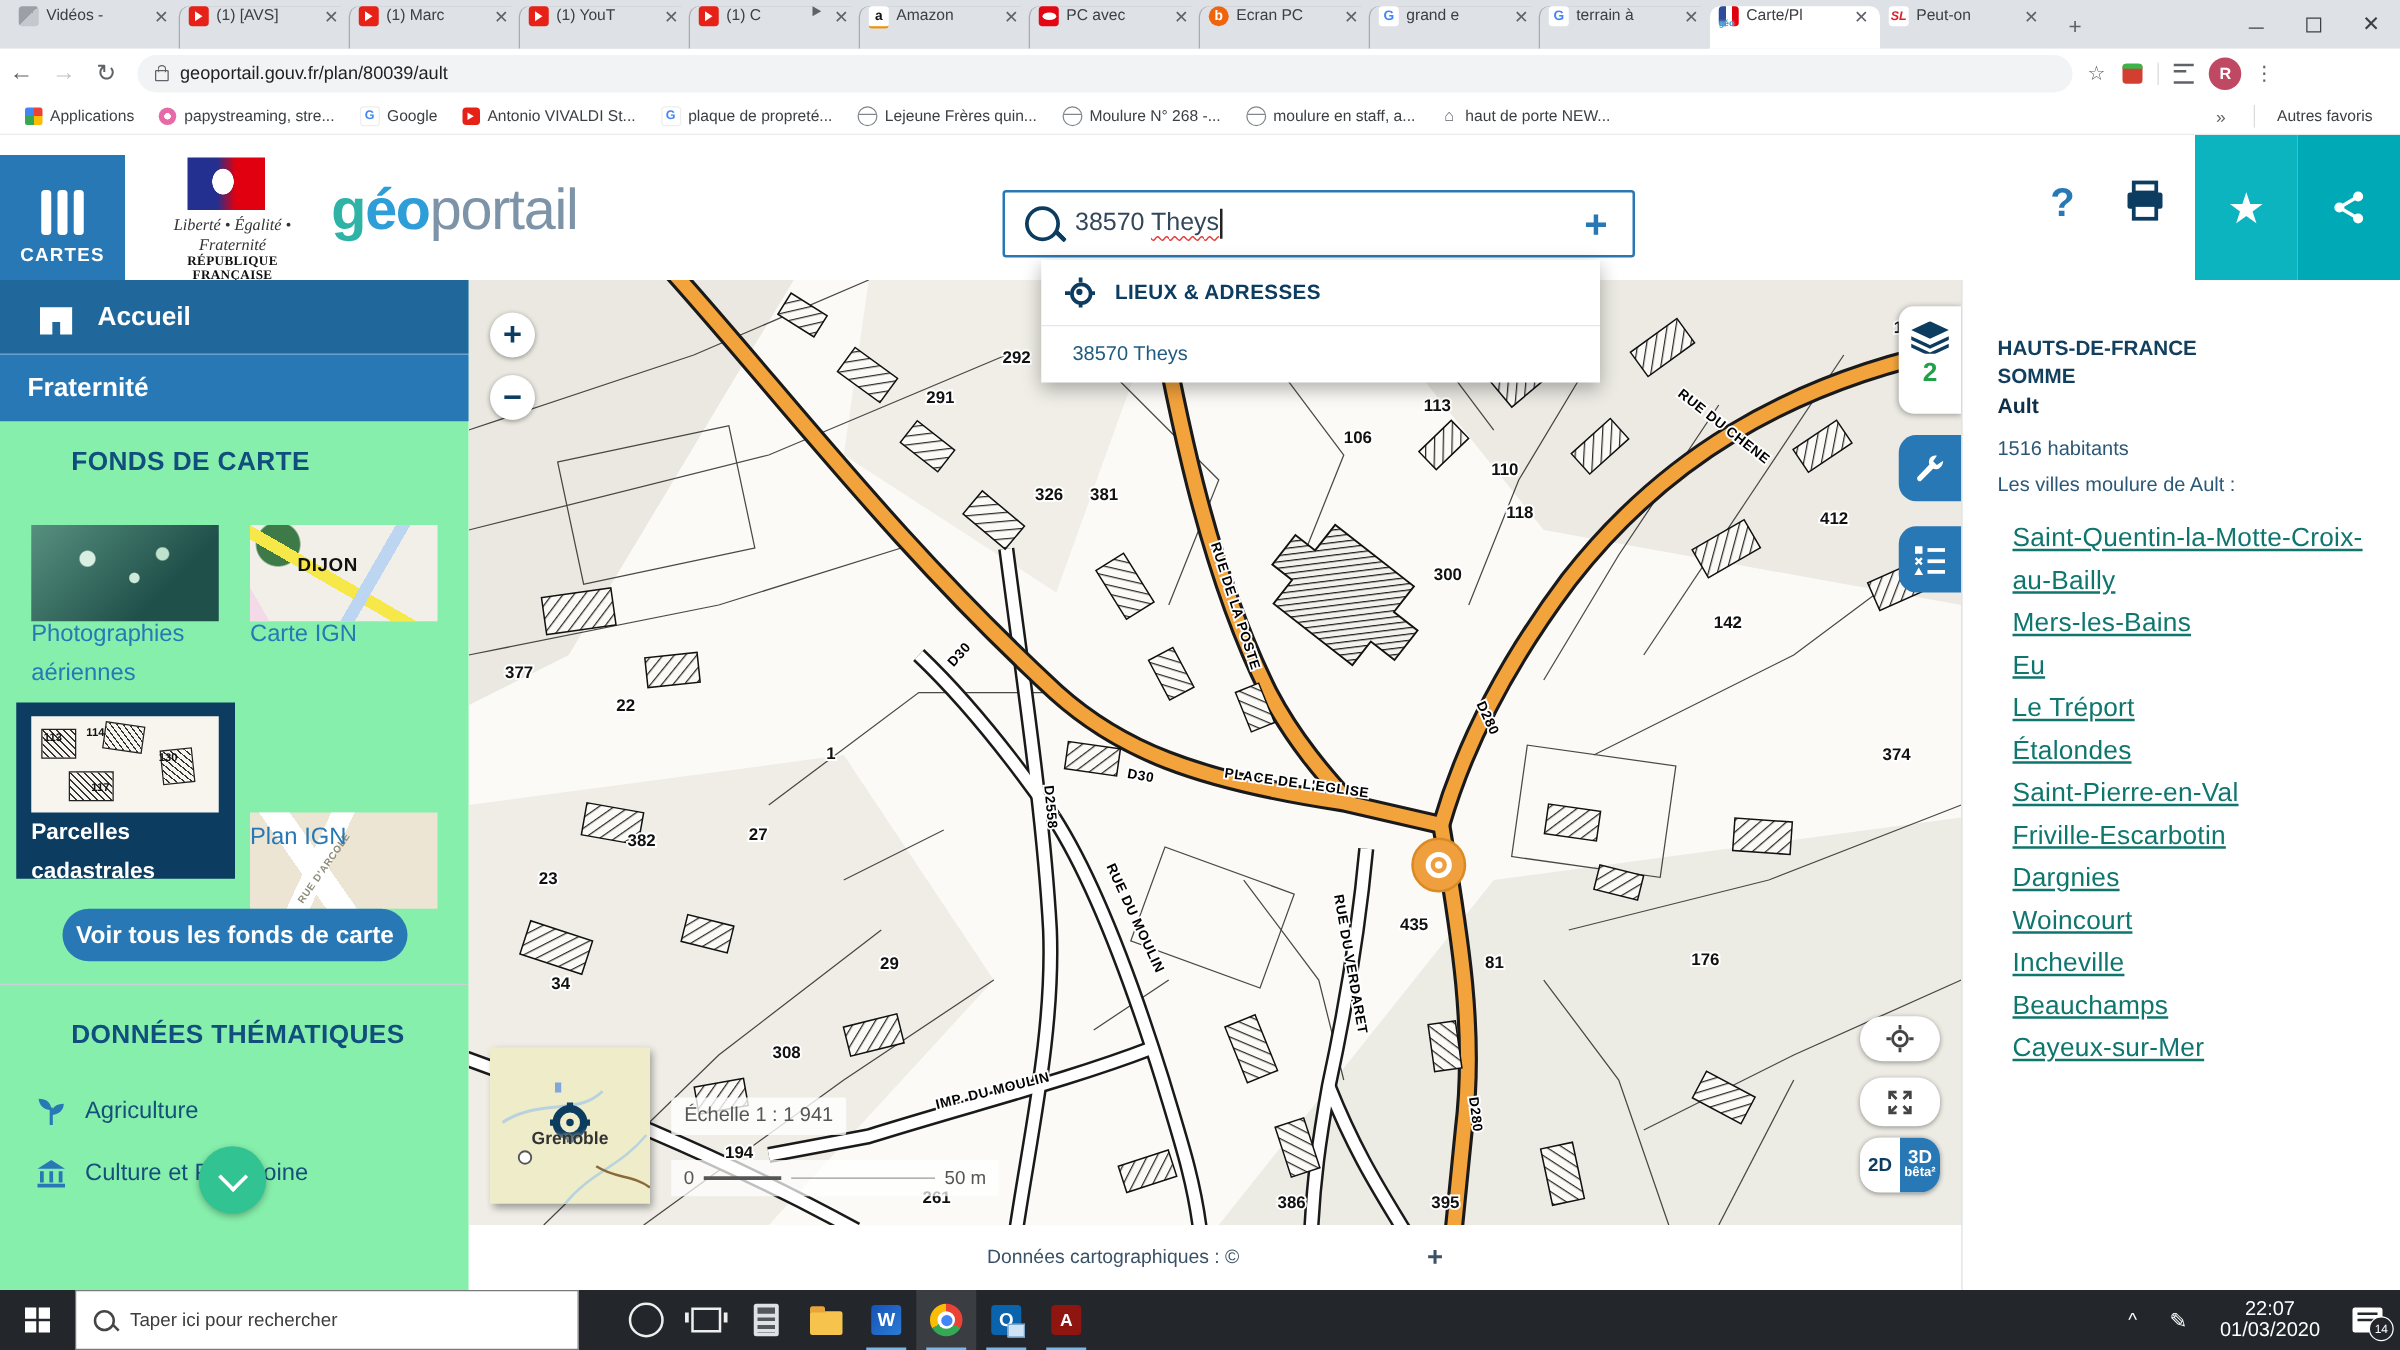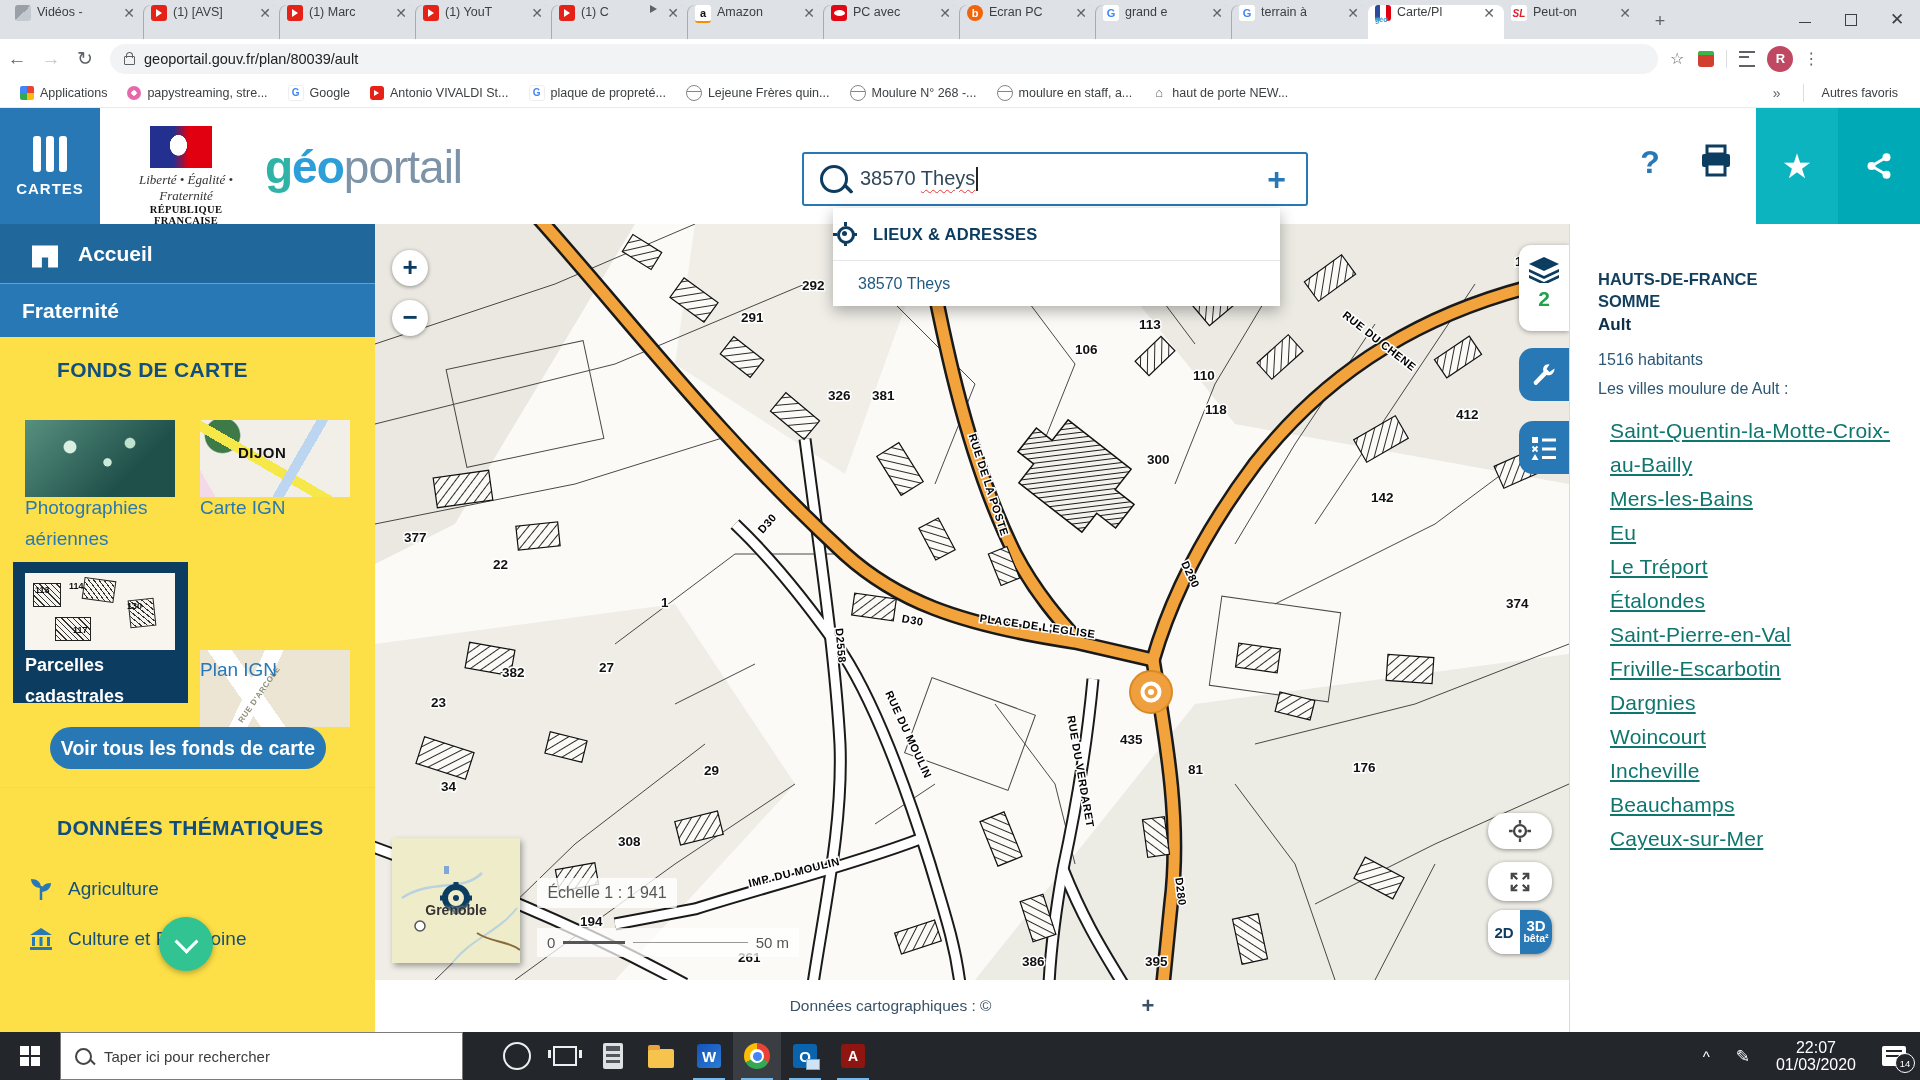--- a/index.html
+++ b/index.html
@@ -55,21 +55,21 @@
   .bmi.google{color:#4285f4;background:#fff;border:1px solid #eee;}
   .bmi.youtube{background:#e62117;}
   .bmi.youtube::after{content:"";border-left:5px solid #fff;border-top:3px solid transparent;border-bottom:3px solid transparent;}
   .bmi.globe{border:1.5px solid #80868b;border-radius:50%;position:relative;}
   .bmi.globe::before{content:"";position:absolute;left:0;right:0;top:5px;border-top:1.5px solid #80868b;}
   .bmi.home{color:#5f6368;font-size:13px;}
   .bm-right{display:flex;align-items:center;gap:10px;padding-right:14px;}
   .chev2{color:#5f6368;font-size:14px;}
   
   .geoheader{position:absolute;left:0;top:108px;width:1920px;height:116px;background:#fff;}
-  .cartes-tile{position:absolute;left:0;top:0;width:100px;height:116px;background:var(--brand_blue);display:flex;flex-direction:column;align-items:center;justify-content:center;gap:8px;}
+  .cartes-tile{position:absolute;left:0;top:16px;width:100px;height:116px;background:var(--brand_blue);display:flex;flex-direction:column;align-items:center;justify-content:center;gap:8px;}
   .bars{display:flex;gap:5px;}
   .bars span{width:8px;height:36px;background:#fff;border-radius:3px;display:block;}
   .cartes-lab{color:#fff;font-weight:bold;font-size:15px;letter-spacing:1px;}
   .rf{position:absolute;left:122px;top:18px;width:128px;}
   .rf-flag{width:62px;height:42px;background:linear-gradient(90deg,#23308f 0 38%,#e1000f 62%);position:relative;margin-left:28px;}
   .rf-flag::after{content:"";position:absolute;left:18px;top:4px;width:26px;height:34px;background:radial-gradient(ellipse at 40% 45%,#fff 0 38%,transparent 40%);}
   .rf-l1{font-family:"Liberation Serif",serif;font-style:italic;font-size:13px;color:#333;margin-top:4px;text-align:center;}
   .rf-l2{font-family:"Liberation Serif",serif;font-size:10.5px;font-weight:bold;color:#111;text-align:center;letter-spacing:.3px;}
   .wordmark{position:absolute;left:265px;top:32px;font-size:46px;font-weight:bold;letter-spacing:-1px;}
   .wm-g{color:#2eb3a6;}
@@ -82,34 +82,34 @@
   .misspell{text-decoration:underline wavy #e53935 1px;text-underline-offset:4px;}
   .caret{display:inline-block;width:1.5px;height:24px;background:#222;margin-left:1px;vertical-align:middle;}
   .searchplus{margin-left:auto;padding-right:20px;color:var(--brand_blue);font-size:32px;font-weight:bold;}
   .help{position:absolute;left:1630px;top:26px;width:40px;height:56px;color:var(--brand_blue);font-size:32px;font-weight:bold;text-align:center;line-height:56px;}
   .print{position:absolute;left:1698px;top:36px;}
   .tealtile{position:absolute;top:0;width:82px;height:116px;display:flex;align-items:center;justify-content:center;}
   .t-star{left:1756px;background:#0cb4c0;color:#fff;font-size:34px;}
   .t-share{left:1838px;background:#00a9b6;}
   
   .suggest{position:absolute;left:833px;top:208px;width:447px;background:#fff;box-shadow:0 5px 14px rgba(0,0,0,.3);z-index:50;}
-  .sug-head{height:52px;display:flex;align-items:center;gap:16px;}
+  .sug-head{height:52px;display:flex;align-items:center;gap:16px;padding-left:19px;}
   .sug-title{font-weight:bold;font-size:16.5px;color:var(--navy);letter-spacing:.3px;}
   .sug-item{border-top:1px solid #e4e7ea;height:45px;line-height:45px;padding-left:25px;font-size:16px;color:#1f5a80;}
   
   .target{width:24px;height:24px;position:relative;flex:0 0 24px;}
   .target .c{position:absolute;left:4px;top:4px;width:12px;height:12px;border:3px solid var(--navy);border-radius:50%;}
   .target .d{position:absolute;left:9px;top:9px;width:5px;height:5px;background:var(--navy);border-radius:50%;}
   .target i{position:absolute;background:var(--navy);}
   .target i.n{left:10.5px;top:0;width:3px;height:4px;}
   .target i.s{left:10.5px;bottom:0;width:3px;height:4px;}
   .target i.w{left:0;top:10.5px;width:4px;height:3px;}
   .target i.e{right:0;top:10.5px;width:4px;height:3px;}
   
-  .sidebar{position:absolute;left:0;top:224px;width:375px;height:808px;background:#fde047;}
+  .sidebar{position:absolute;left:0;top:224px;width:375px;height:808px;background:#86efac;}
   .nav-accueil{position:absolute;left:0;top:0;width:375px;height:59px;background:#20679c;display:flex;align-items:center;color:#fff;font-size:21px;font-weight:bold;}
   .home-ic{width:26px;height:22px;background:#fff;margin:6px 20px 0 32px;position:relative;clip-path:polygon(0 0,100% 0,100% 100%,62% 100%,62% 55%,38% 55%,38% 100%,0 100%);}
   .home-ic::before{content:"";position:absolute;left:-6px;top:-13px;border-left:19px solid transparent;border-right:19px solid transparent;border-bottom:13px solid #fff;}
   .nav-actus{position:absolute;left:0;top:59px;width:375px;height:54px;background:var(--brand_blue);border-top:1px solid rgba(255,255,255,.3);box-sizing:border-box;display:flex;align-items:center;padding-left:22px;color:#fff;font-size:21px;font-weight:bold;}
   .sec-title{position:absolute;left:57px;font-size:21px;font-weight:bold;color:var(--heading_navy);letter-spacing:.3px;}
   .tile-img{position:absolute;width:150px;height:77px;background:#ccc;overflow:hidden;}
   .tile-lab{position:absolute;width:160px;font-size:19px;color:var(--brand_blue);line-height:31px;}
   .sel-wrap{position:absolute;left:13px;top:338px;width:175px;height:141px;background:var(--selected_tile);}
   .sel-lab{position:absolute;left:12px;top:88px;color:#fff;font-weight:bold;font-size:18px;line-height:31px;}
   .thumb-aerial{background:radial-gradient(circle at 30% 35%,#d8efe2 0 5%,transparent 6%),radial-gradient(circle at 55% 55%,#cde9da 0 4%,transparent 5%),radial-gradient(circle at 70% 30%,#bfe2cf 0 4%,transparent 5%),linear-gradient(135deg,#57907f,#20504a 70%);}

